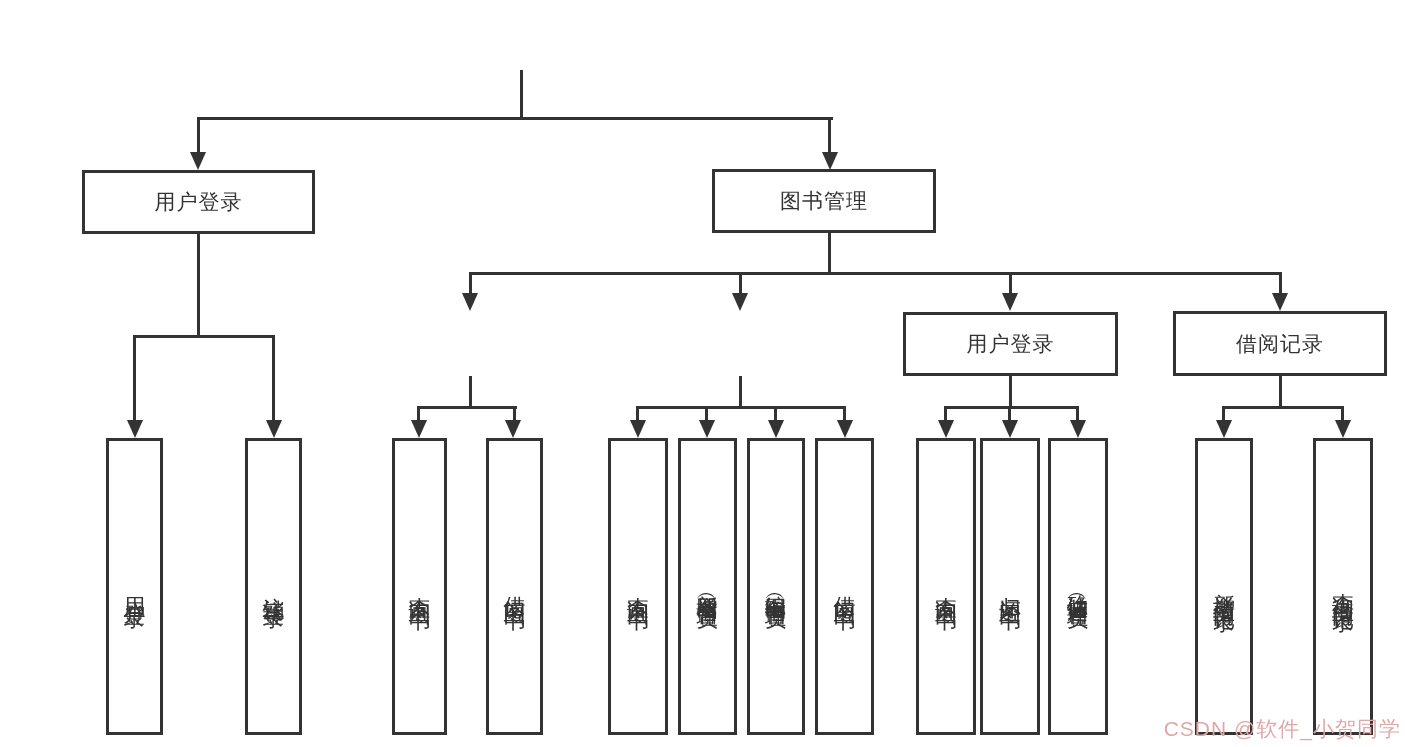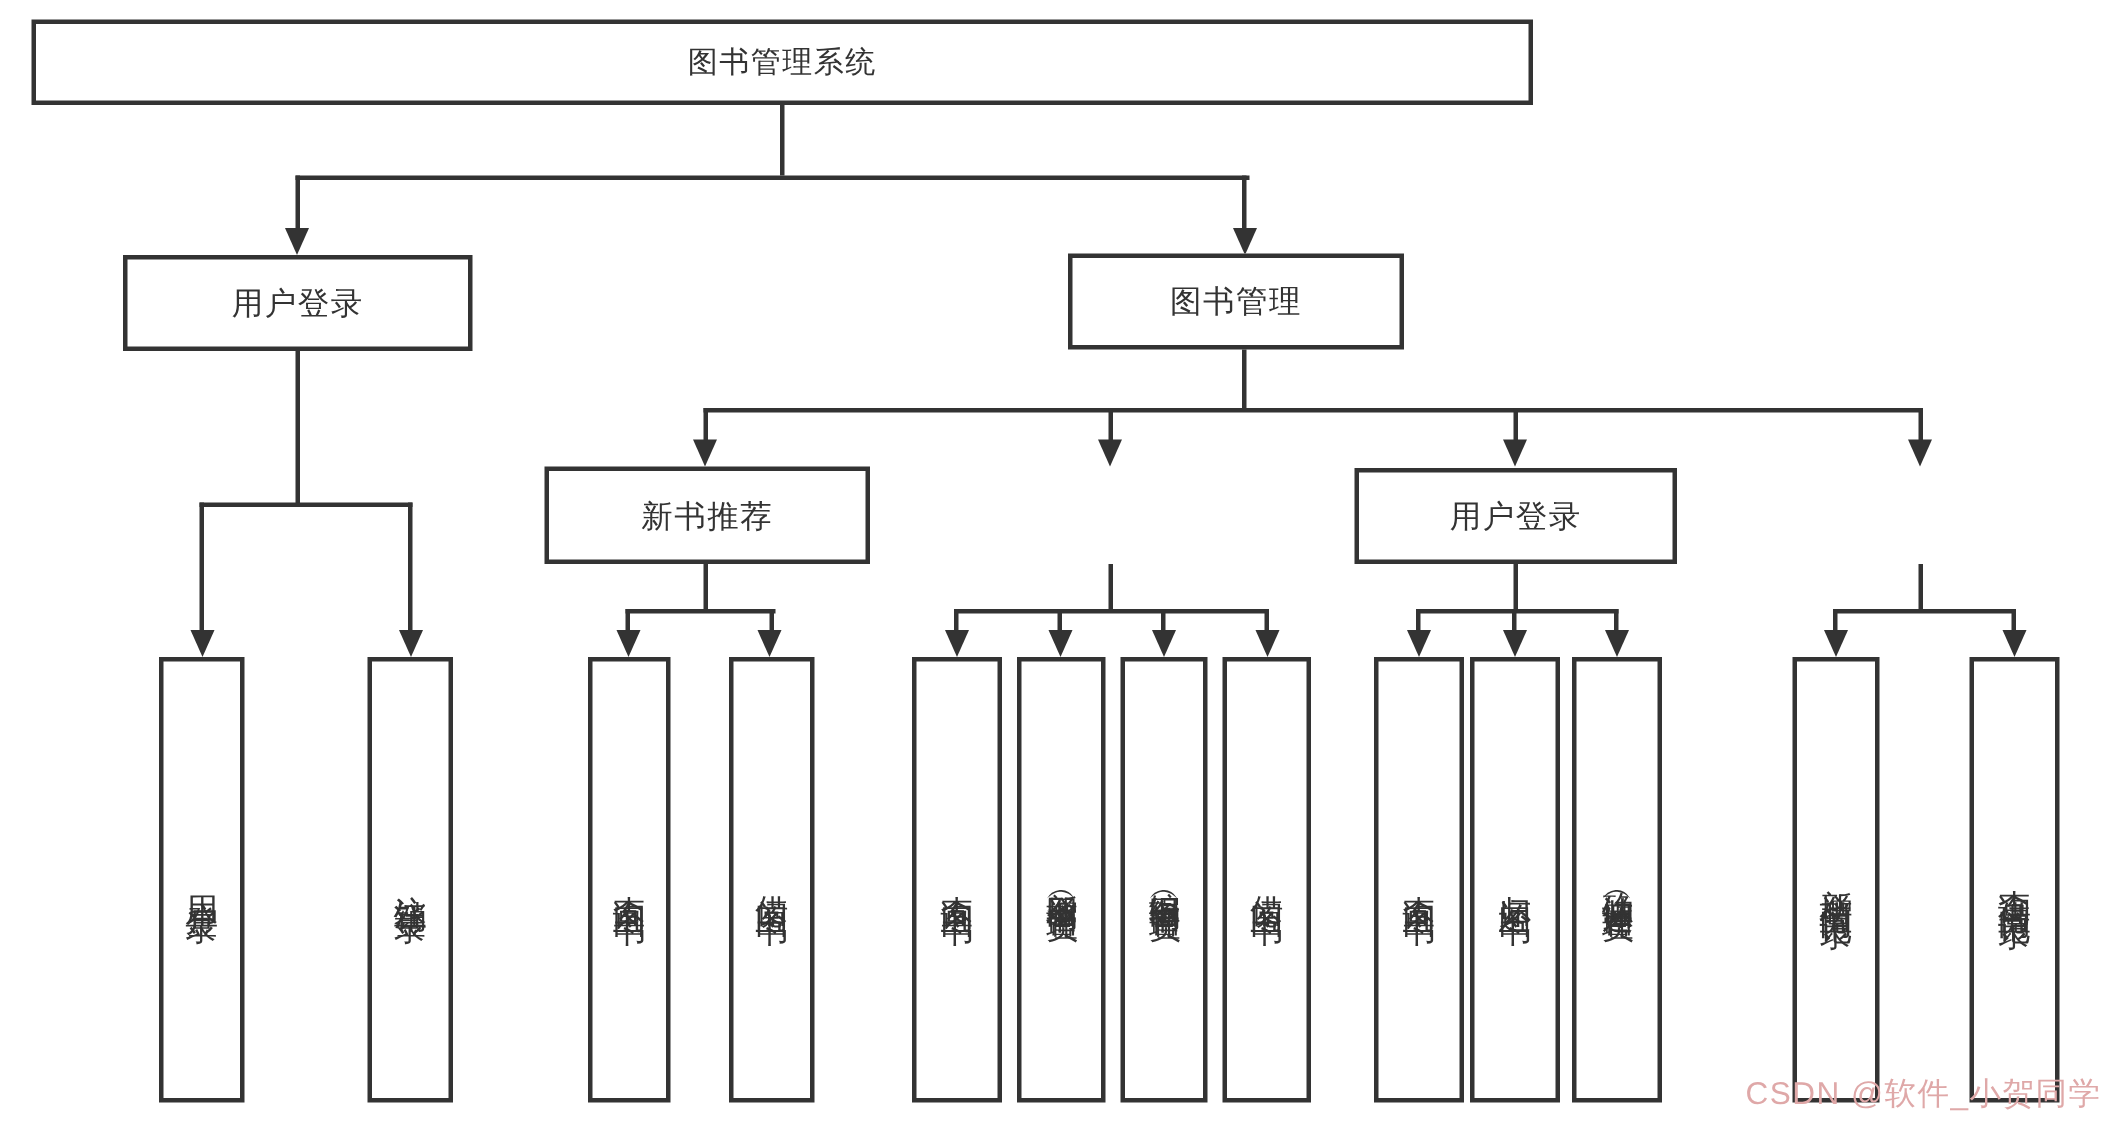--- a/index.html
+++ b/index.html
@@ -54,23 +54,20 @@
     color: var(--wm);
     letter-spacing: 1px;
     z-index: 5;
   }
 </style>
 </head>
 <body>
 
 <div class="canvas">
 
-  <div class="node root" style="left:21px; top:13px; width:1001px; height:57px;">
-    <span>图书管理系统</span>
-  </div>
 
   <div class="line" style="left:520px; top:70px; width:3px; height:47px;"></div>
   <div class="line" style="left:197px; top:117px; width:636px; height:3px;"></div>
   <div class="line" style="left:197px; top:117px; width:3px; height:36px;"></div>
   <div class="line" style="left:828px; top:117px; width:3px; height:36px;"></div>
   <div class="arrow" style="left:190px; top:152px;"></div>
   <div class="arrow" style="left:822px; top:152px;"></div>
 
   <div class="node" style="left:82px; top:170px; width:233px; height:64px;">
     <span>用户登录</span>
@@ -90,25 +87,25 @@
   <div class="line" style="left:469px; top:272px; width:813px; height:3px;"></div>
   <div class="line" style="left:469px; top:272px; width:3px; height:22px;"></div>
   <div class="line" style="left:739px; top:272px; width:3px; height:22px;"></div>
   <div class="line" style="left:1009px; top:272px; width:3px; height:22px;"></div>
   <div class="line" style="left:1279px; top:272px; width:3px; height:22px;"></div>
   <div class="arrow" style="left:462px; top:293px;"></div>
   <div class="arrow" style="left:732px; top:293px;"></div>
   <div class="arrow" style="left:1002px; top:293px;"></div>
   <div class="arrow" style="left:1272px; top:293px;"></div>
 
-  <div class="node" style="left:363px; top:311px; width:217px; height:65px;">
-    <span>新书推荐</span>
-  </div>
   <div class="node" style="left:903px; top:312px; width:215px; height:64px;">
     <span>用户登录</span>
+  </div>
+  <div class="node" style="left:1173px; top:311px; width:214px; height:65px;">
+    <span>借阅记录</span>
   </div>
 
   <div class="line" style="left:469px; top:376px; width:3px; height:32px;"></div>
   <div class="line" style="left:417px; top:406px; width:100px; height:3px;"></div>
   <div class="line" style="left:417px; top:406px; width:3px; height:16px;"></div>
   <div class="line" style="left:513px; top:406px; width:3px; height:16px;"></div>
   <div class="arrow" style="left:411px; top:420px;"></div>
   <div class="arrow" style="left:505px; top:420px;"></div>
 
   <div class="line" style="left:739px; top:376px; width:3px; height:32px;"></div>

